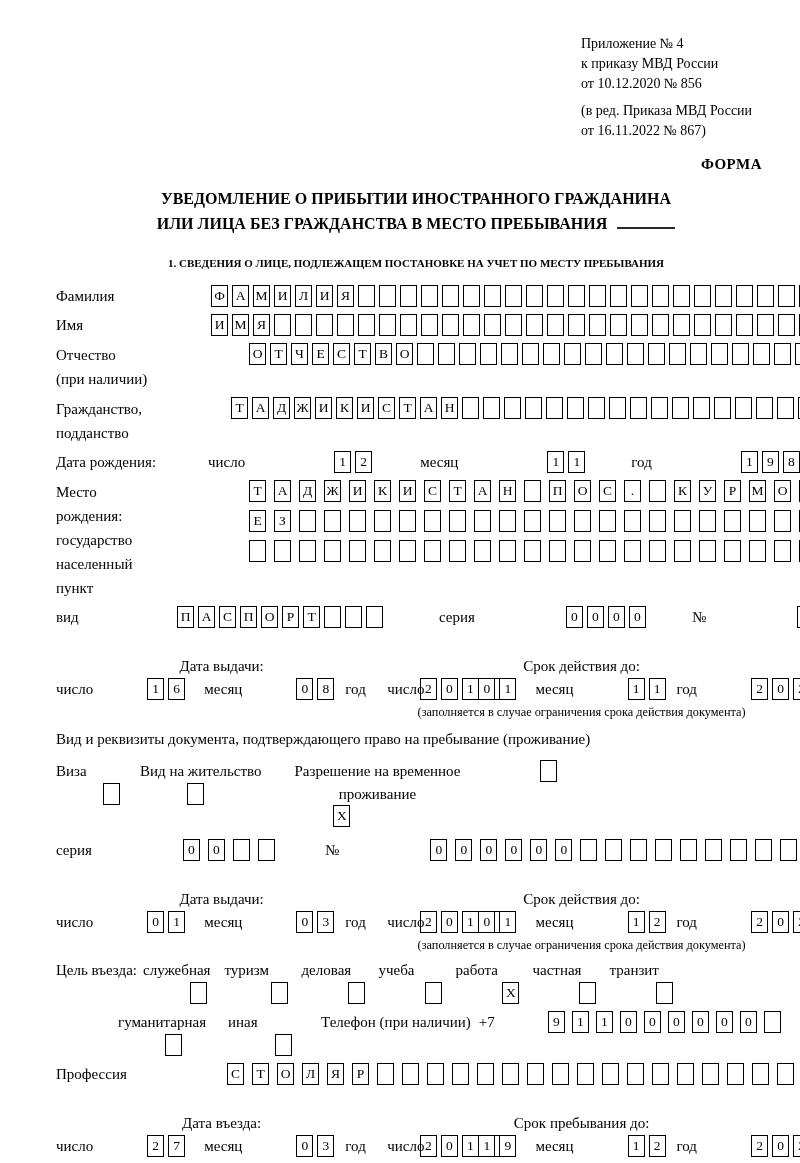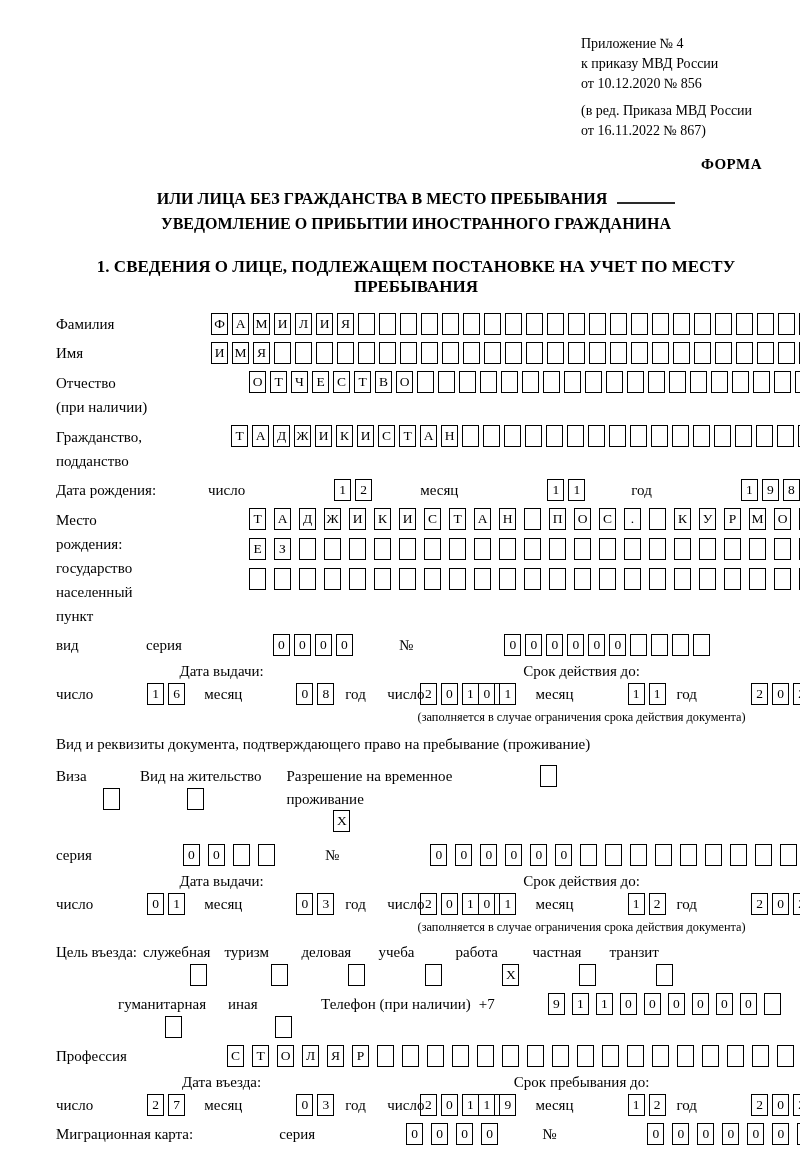--- a/index.html
+++ b/index.html
@@ -10,21 +10,21 @@
     font-family:"Liberation Serif","DejaVu Serif",serif;
     font-size:15px; overflow:hidden;
   }
   
   .hdr { width:195px; margin-left:auto; font-size:14px; line-height:1.42; }
   .hdr-gap { margin-top:7px; }
   .forma { text-align:right; font-weight:bold; margin-top:16px; padding-right:14px; letter-spacing:.5px; }
   
   .title { text-align:center; font-weight:bold; font-size:16px; margin-top:14px; line-height:1.55; }
   .title-underline { display:inline-block; width:58px; border-bottom:2.2px solid #2a2a2a; height:.85em; margin-left:10px; }
-  .section-title { text-align:center; font-weight:bold; font-size:17px; margin-top:20px; margin-bottom:16px; }
+  .section-title { text-align:center; font-weight:bold; font-size:11px; margin-top:20px; margin-bottom:16px; }
   
   .frow { display:flex; align-items:flex-start; margin-bottom:6px;gap:36px; }
   .flabel { flex:none; line-height:23px; }
   .flabel div { line-height:24px; }
   .w72 { width:72px; } .w92 { width:92px; } .w110 { width:110px; } .w38 { width:38px; } .w88 { width:88px; }
   .boxes { white-space:nowrap; display:inline-block;padding-left:47px; }
   .cbox {
     display:inline-block; box-sizing:border-box; width:17px; height:22px;
     border:1.7px solid #000; margin-right:4px; text-align:center;
     line-height:19px; font-size:13.5px; vertical-align:top; background:#fff;
@@ -32,56 +32,56 @@
   .sp8 .cbox { margin-right:8px; }
   .sp7 .cbox { margin-right:7px; }
   .dlabel { line-height:23px; flex:none; }
   .ml6 { margin-left:6px; } .ml8 { margin-left:8px; } .ml12 { margin-left:12px; } .ml16 { margin-left:16px; } .ml50 { margin-left:50px; }
   .mr6 { margin-right:6px; } .mr8 { margin-right:8px; }
   .stack > .boxes { display:block; margin-bottom:8px; }
   
   .datepair { display:flex; margin:4px 0 6px; }
   .dp-left { width:46%; }
   .dp-right { width:54%; }
-  .dp-title { text-align:center; margin-bottom:3px; }
+  .dp-title { text-align:center; margin-bottom:3px;margin-top:23px; }
   .dateline { display:flex; align-items:flex-start; }
   .dateline > * { margin-right:7px; }
   .dp-note { font-size:12.3px; margin-top:4px; text-align:center; }
   
   .center-head { text-align:center; font-weight:bold; margin:4px 0 8px; }
   .plain-line { line-height:1.75; }
   
   .opts-row { display:flex; align-items:flex-start; margin:8px 0 12px; }
   .opt { display:flex; align-items:flex-start;flex-direction:column; }
   .opt-label { line-height:23px; margin-right:9px; }
-  .opt-label.wrap { max-width:182px; text-align:left; line-height:1.5; }
+  .opt-label.wrap { max-width:182px; text-align:center; line-height:1.5; }
   
   .purpose-row { display:flex; align-items:flex-start; margin-bottom:7px; flex-wrap:nowrap; }
   .purpose-row .opt { margin-right:9px; }
   .purpose-row .opt-label { margin-right:5px; }
 </style>
 </head>
 <body>
 
 <div class="page">
 
   <div class="hdr">
     <div>Приложение № 4</div>
     <div>к приказу МВД России</div>
     <div>от 10.12.2020 № 856</div>
     <div class="hdr-gap">(в ред. Приказа МВД России</div>
     <div>от 16.11.2022 № 867)</div>
   </div>
   <div class="forma">ФОРМА</div>
 
   <div class="title">
+    <div>УВЕДОМЛЕНИЕ О ПРИБЫТИИ ИНОСТРАННОГО ГРАЖДАНИНА</div>
     <div>
       <span>ИЛИ ЛИЦА БЕЗ ГРАЖДАНСТВА В МЕСТО ПРЕБЫВАНИЯ</span><span class="title-underline"></span>
     </div>
-    <div>УВЕДОМЛЕНИЕ О ПРИБЫТИИ ИНОСТРАННОГО ГРАЖДАНИНА</div>
   </div>
 
   <div class="section-title">1. СВЕДЕНИЯ О ЛИЦЕ, ПОДЛЕЖАЩЕМ ПОСТАНОВКЕ НА УЧЕТ ПО МЕСТУ ПРЕБЫВАНИЯ</div>
 
   <div class="frow">
     <span class="flabel w72">Фамилия</span>
     <span class="boxes"><span class="cbox">Ф</span><span class="cbox">А</span><span class="cbox">М</span><span class="cbox">И</span><span class="cbox">Л</span><span class="cbox">И</span><span class="cbox">Я</span><span class="cbox"></span><span class="cbox"></span><span class="cbox"></span><span class="cbox"></span><span class="cbox"></span><span class="cbox"></span><span class="cbox"></span><span class="cbox"></span><span class="cbox"></span><span class="cbox"></span><span class="cbox"></span><span class="cbox"></span><span class="cbox"></span><span class="cbox"></span><span class="cbox"></span><span class="cbox"></span><span class="cbox"></span><span class="cbox"></span><span class="cbox"></span><span class="cbox"></span><span class="cbox"></span><span class="cbox"></span><span class="cbox"></span></span>
   </div>
 
   <div class="frow">
@@ -128,20 +128,21 @@
     <span class="stack">
       <span class="boxes sp8"><span class="cbox">Т</span><span class="cbox">А</span><span class="cbox">Д</span><span class="cbox">Ж</span><span class="cbox">И</span><span class="cbox">К</span><span class="cbox">И</span><span class="cbox">С</span><span class="cbox">Т</span><span class="cbox">А</span><span class="cbox">Н</span><span class="cbox"></span><span class="cbox">П</span><span class="cbox">О</span><span class="cbox">С</span><span class="cbox">.</span><span class="cbox"></span><span class="cbox">К</span><span class="cbox">У</span><span class="cbox">Р</span><span class="cbox">М</span><span class="cbox">О</span><span class="cbox">М</span><span class="cbox">Б</span></span>
       <span class="boxes sp8"><span class="cbox">Е</span><span class="cbox">З</span><span class="cbox"></span><span class="cbox"></span><span class="cbox"></span><span class="cbox"></span><span class="cbox"></span><span class="cbox"></span><span class="cbox"></span><span class="cbox"></span><span class="cbox"></span><span class="cbox"></span><span class="cbox"></span><span class="cbox"></span><span class="cbox"></span><span class="cbox"></span><span class="cbox"></span><span class="cbox"></span><span class="cbox"></span><span class="cbox"></span><span class="cbox"></span><span class="cbox"></span><span class="cbox"></span><span class="cbox"></span></span>
       <span class="boxes sp8"><span class="cbox"></span><span class="cbox"></span><span class="cbox"></span><span class="cbox"></span><span class="cbox"></span><span class="cbox"></span><span class="cbox"></span><span class="cbox"></span><span class="cbox"></span><span class="cbox"></span><span class="cbox"></span><span class="cbox"></span><span class="cbox"></span><span class="cbox"></span><span class="cbox"></span><span class="cbox"></span><span class="cbox"></span><span class="cbox"></span><span class="cbox"></span><span class="cbox"></span><span class="cbox"></span><span class="cbox"></span><span class="cbox"></span><span class="cbox"></span></span>
     </span>
   </div>
 
 
   <div class="frow">
     <span class="flabel w38">вид</span>
+    <span class="boxes"><span class="cbox">П</span><span class="cbox">А</span><span class="cbox">С</span><span class="cbox">П</span><span class="cbox">О</span><span class="cbox">Р</span><span class="cbox">Т</span><span class="cbox"></span><span class="cbox"></span><span class="cbox"></span></span>
     <span class="dlabel ml16 mr8">серия</span>
     <span class="boxes"><span class="cbox">0</span><span class="cbox">0</span><span class="cbox">0</span><span class="cbox">0</span></span>
     <span class="dlabel ml6 mr8">№</span>
     <span class="boxes"><span class="cbox">0</span><span class="cbox">0</span><span class="cbox">0</span><span class="cbox">0</span><span class="cbox">0</span><span class="cbox">0</span><span class="cbox"></span><span class="cbox"></span><span class="cbox"></span><span class="cbox"></span></span>
   </div>
 
   <div class="datepair">
     <div class="dp-left">
       <div class="dp-title">Дата выдачи:</div>
       <div class="dateline">

